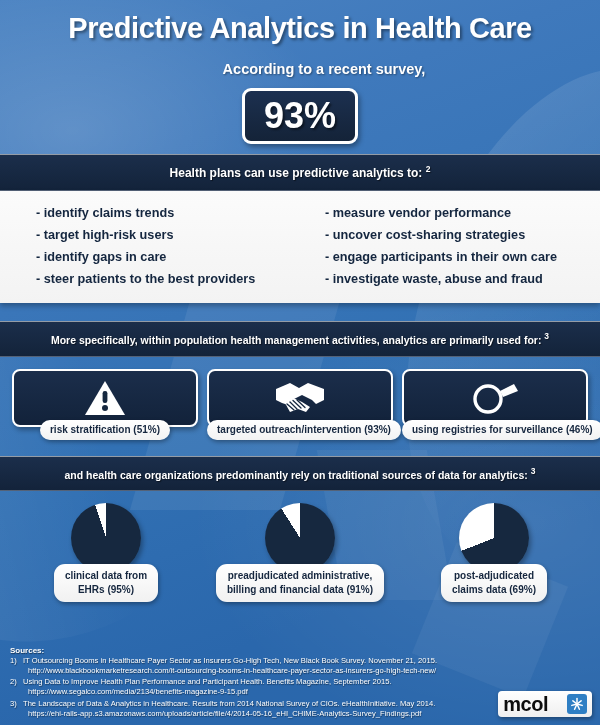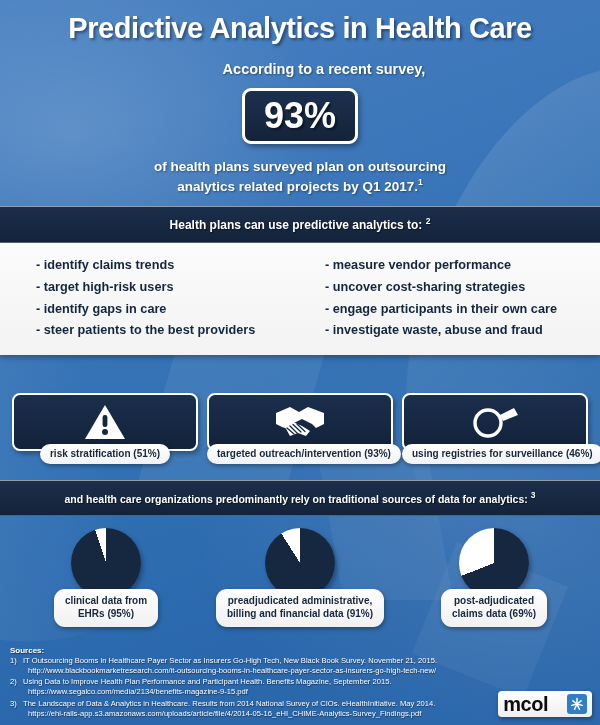--- a/index.html
+++ b/index.html
@@ -93,21 +93,21 @@
     color:#14263f; font-size:12.7px; font-weight:bold;
     line-height:1.72; white-space:nowrap;
   }
 
   
   .gap10 { height:10px; }
 
   
   .cards {
     display:flex; justify-content:space-between;
-    padding:20px 12px 0; position:relative;
+    padding:12px 12px 0; position:relative;
   }
   .card { width:186px; position:relative; }
   .iconbox {
     height:58px;
     background:linear-gradient(180deg,#1b2e4b 0%,#12223a 100%);
     border:2px solid #ffffff; border-radius:8px;
     display:flex; align-items:center; justify-content:center;
     box-shadow:2px 3px 5px rgba(0,0,0,.33);
   }
   .iconbox svg { display:block; }
@@ -174,24 +174,20 @@
   <div class="poly p3"></div>
 
   <div class="layer">
 
     <div class="hdr">
       <div class="title">Predictive Analytics in Health Care</div>
       <div class="subtitle">According to a recent survey,</div>
       <div class="bigbox">
         <span class="bignum">93%</span>
       </div>
-      <div class="aftertext">
-        <span>of health plans surveyed plan on outsourcing</span><br>
-        <span>analytics related projects by Q1 2017.</span><sup class="sup">1</sup>
-      </div>
     </div>
 
     <div class="gap10"></div>
 
     <div class="band">
       <span>Health plans can use predictive analytics to:</span>
       <sup class="sup">2</sup>
     </div>
 
     <div class="panel">
@@ -206,20 +202,24 @@
           <div class="bullet">- measure vendor performance</div>
           <div class="bullet">- uncover cost-sharing strategies</div>
           <div class="bullet">- engage participants in their own care</div>
           <div class="bullet">- investigate waste, abuse and fraud</div>
         </div>
       </div>
     </div>
 
     <div style="height:18px"></div>
 
+    <div class="band small">
+      <span>More specifically, within population health management activities, analytics are primarily used for:</span>
+      <sup class="sup">3</sup>
+    </div>
 
     <div class="cards">
 
       <div class="card">
         <div class="iconbox">
           <span>
             <svg width="42" height="38" viewBox="0 0 42 38">
               <path d="M21 2 L41 36 L1 36 Z" fill="#ffffff"></path>
               <rect x="18.6" y="12" width="4.8" height="12" rx="2.2" fill="#16283F"></rect>
               <circle cx="21" cy="29" r="3" fill="#16283F"></circle>

